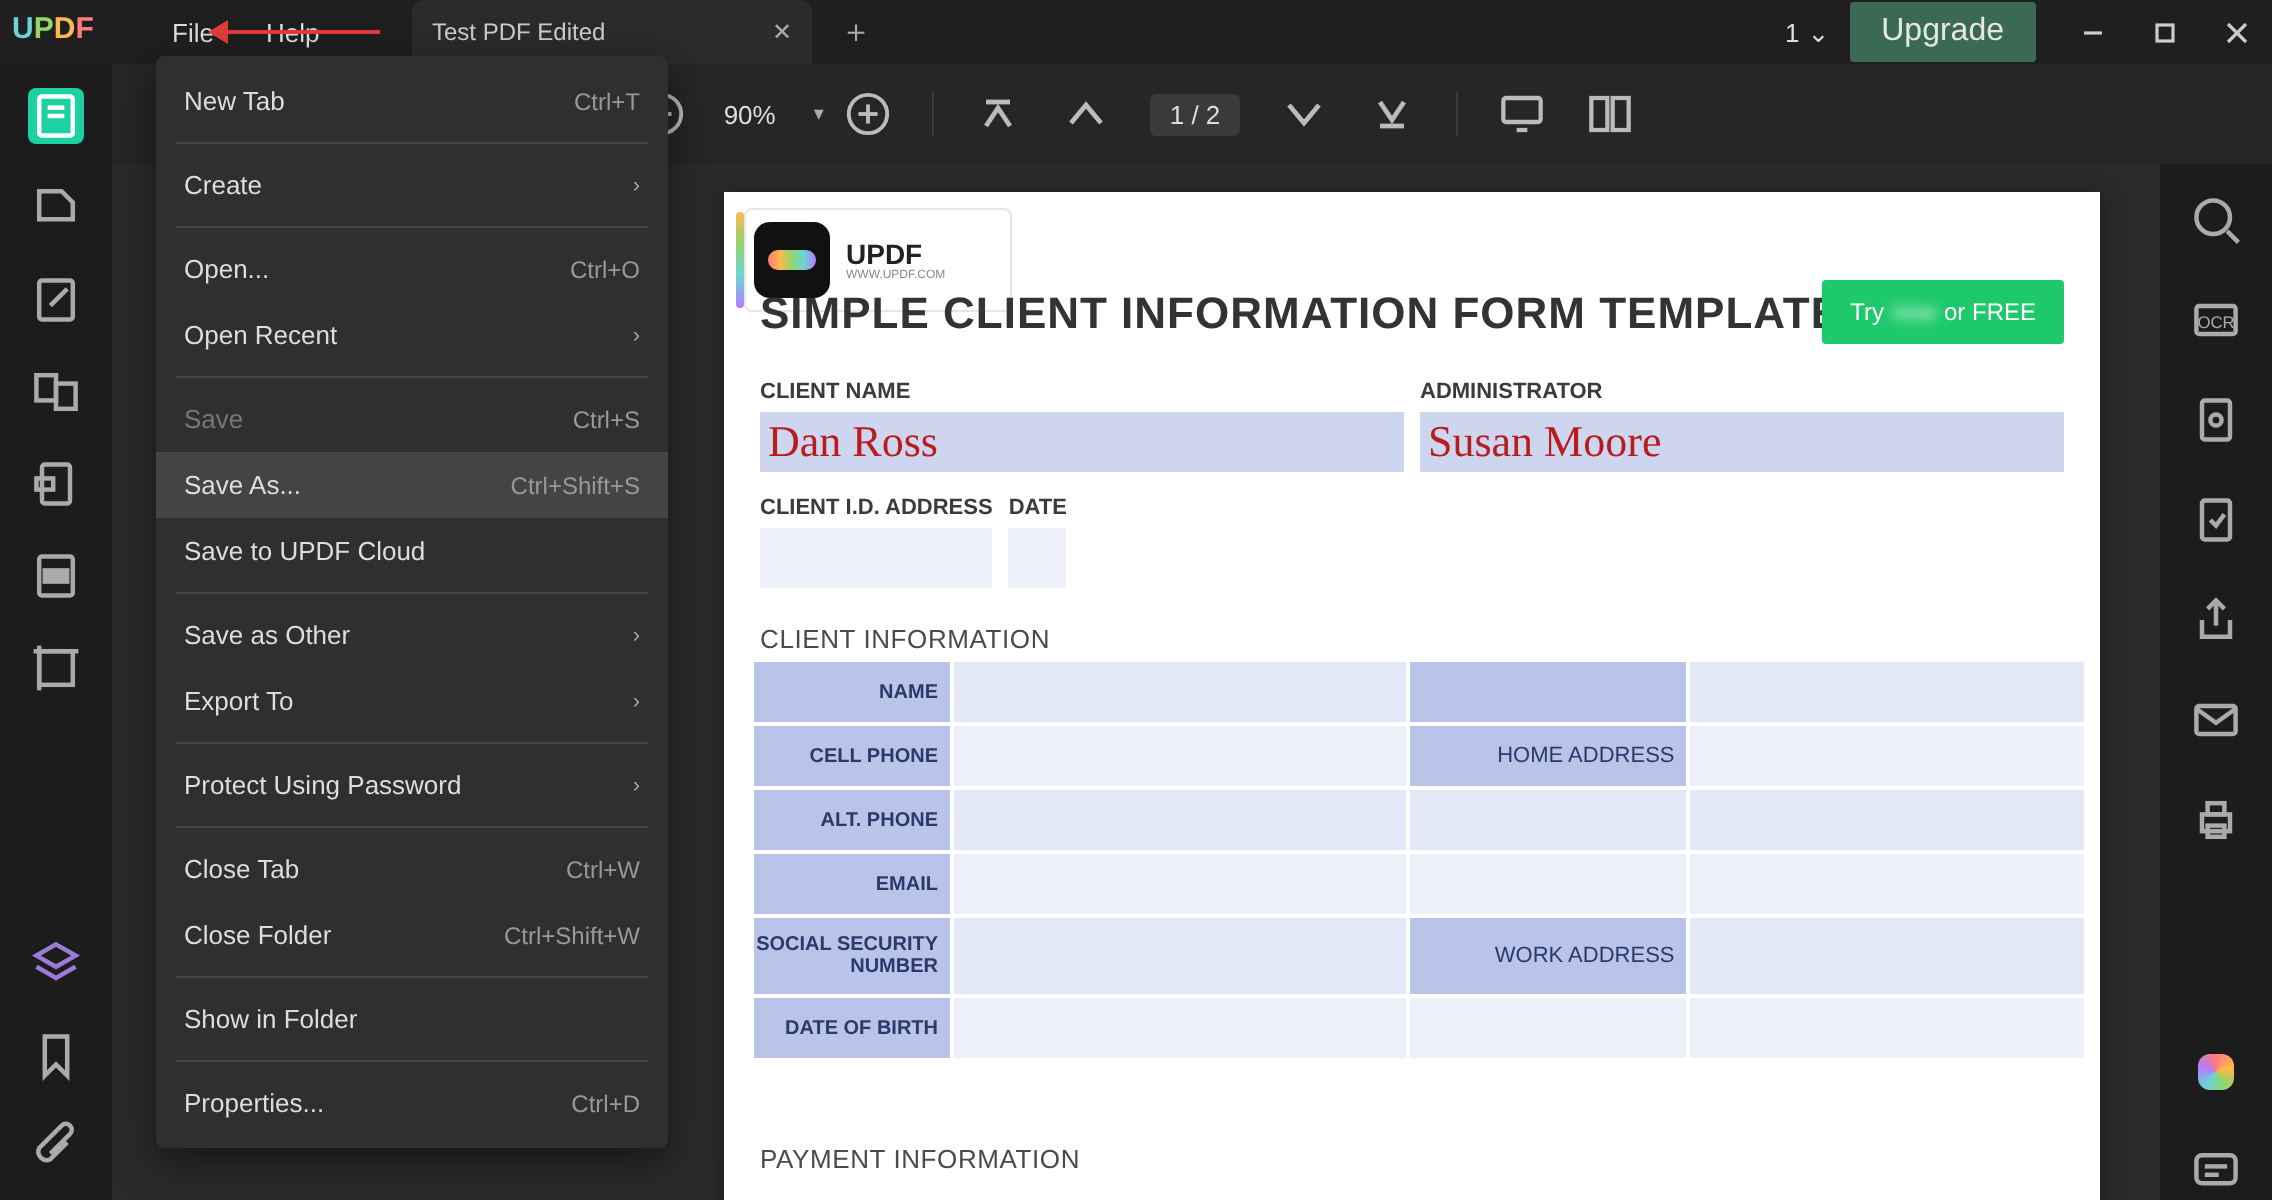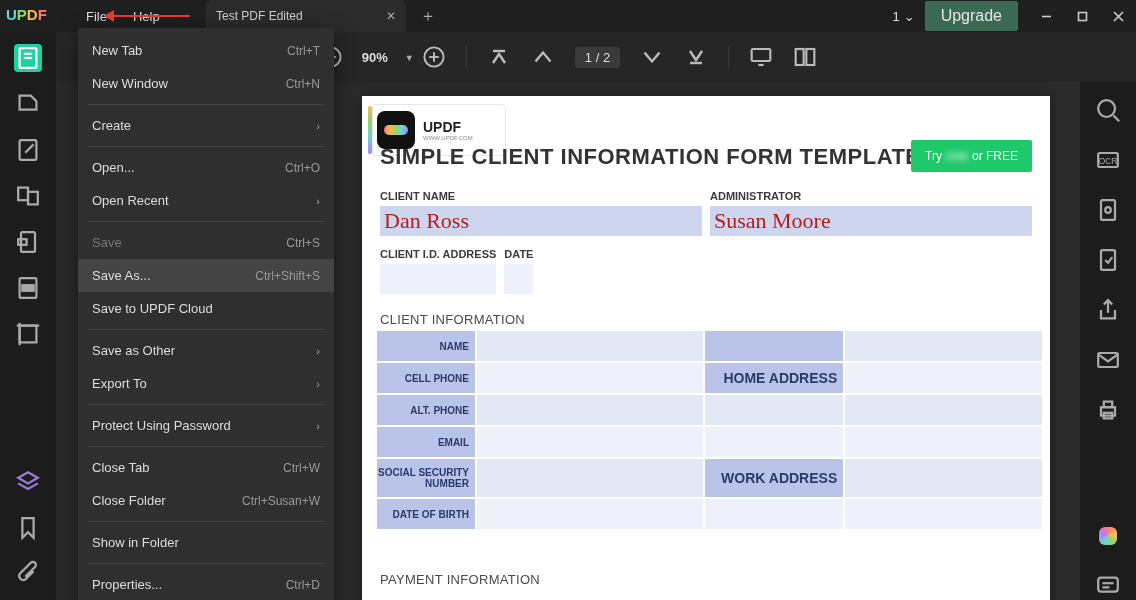--- a/index.html
+++ b/index.html
@@ -23,21 +23,21 @@
 .page-ind { color: #ddd; font-size: 13px; margin-right: 10px; display: flex; align-items: center; gap: 4px; }
 .upgrade { background: #3a6a53; color: #e6e6e6; padding: 6px 16px; font-size: 16px; border-radius: 2px; margin-right: 10px; }
 .win-btn { width: 36px; height: 32px; display: flex; align-items: center; justify-content: center; color: #ccc; }
 .win-btn svg { width: 11px; height: 11px; }
 
 
 .toolbar { height: 50px; background: #262626; display: flex; align-items: center; justify-content: center; gap: 20px; position: relative; }
 .tool-ico { color: #bbb; display: flex; align-items: center; justify-content: center; width: 24px; height: 24px; }
 .tool-sep { width: 1px; height: 22px; background: #3a3a3a; }
 .zoom-val { color: #ddd; font-size: 13px; width: 44px; text-align: center; }
-.zoom-group { display: flex; align-items: center; gap: 10px; font-weight: bold; }
+.zoom-group { display: flex; align-items: center; gap: 10px; }
 .zoom-caret { color: #aaa; font-size: 10px; }
 .page-box { background: #3a3a3a; padding: 3px 10px; border-radius: 3px; color: #ddd; font-size: 13px; }
 
 
 .left-rail { position: absolute; left: 0; top: 32px; width: 56px; bottom: 0; background: #1c1c1c; display: flex; flex-direction: column; align-items: center; padding-top: 12px; gap: 18px; }
 .rail-ico { width: 28px; height: 28px; display: flex; align-items: center; justify-content: center; color: #aaa; border-radius: 4px; }
 .rail-ico.active { background: #1dd1a1; color: #fff; }
 .rail-bottom { margin-top: auto; margin-bottom: 12px; display: flex; flex-direction: column; gap: 18px; align-items: center; }
 
 
@@ -74,21 +74,21 @@
 .row2 { position: absolute; left: 18px; top: 152px; right: 18px; display: flex; gap: 8px; }
 .field-empty { background: #eef1fa; height: 30px; }
 
 .sec-title { position: absolute; left: 18px; font-size: 13px; color: #4a4a4a; letter-spacing: .3px; }
 .sec1 { top: 216px; }
 .grid1 { position: absolute; left: 14px; top: 234px; right: 7px; }
 .g-row { display: flex; }
 .g-label { width: 100px; height: 32px; background: #b9c4e8; border: 1px solid #fff; font-size: 10px; font-weight: 600; color: #2b3a6b; display: flex; align-items: center; justify-content: flex-end; padding-right: 6px; text-align: right; }
 .g-label.tall { height: 40px; line-height: 1.1; }
 .g-cell { flex: 1; border: 1px solid #fff; background: #e3e8f6; }
-.g-mid-label { width: 140px; background: #b9c4e8; border: 1px solid #fff; font-size: 14px; font-weight: 700; color: #2b3a6b; display: flex; align-items: center; justify-content: flex-end; padding-right: 6px; }
+.g-mid-label { width: 140px; background: #b9c4e8; border: 1px solid #fff; font-size: 11px; font-weight: 400; color: #2b3a6b; display: flex; align-items: center; justify-content: flex-end; padding-right: 6px; }
 .g-alt .g-cell { background: #eef1fa; }
 
 .sec2 { top: 476px; }
 
 svg { stroke: currentColor; fill: none; stroke-width: 1.6; }
 </style>
 </head>
 <body>
 
 <div class="titlebar">
@@ -392,24 +392,20 @@
         <line x1="6" y1="11" x2="11" y2="11"></line>
       </svg>
     </div>
 </div>
 
 <div class="dropdown">
   <div class="dd-item">
       <span>New Tab</span>
       <span class="shortcut">Ctrl+T</span>
     </div>
-  <div class="dd-item">
-      <span>New Window</span>
-      <span class="shortcut">Ctrl+N</span>
-    </div>
   <div class="dd-sep"></div>
   <div class="dd-item">
       <span>Create</span>
       <span class="caret">›</span>
     </div>
   <div class="dd-sep"></div>
   <div class="dd-item">
       <span>Open...</span>
       <span class="shortcut">Ctrl+O</span>
     </div>
@@ -443,21 +439,21 @@
       <span>Protect Using Password</span>
       <span class="caret">›</span>
     </div>
   <div class="dd-sep"></div>
   <div class="dd-item">
       <span>Close Tab</span>
       <span class="shortcut">Ctrl+W</span>
     </div>
   <div class="dd-item">
       <span>Close Folder</span>
-      <span class="shortcut">Ctrl+Susan+W</span>
+      <span class="shortcut">Ctrl+Shift+W</span>
     </div>
   <div class="dd-sep"></div>
   <div class="dd-item">
       <span>Show in Folder</span>
     </div>
   <div class="dd-sep"></div>
   <div class="dd-item">
       <span>Properties...</span>
       <span class="shortcut">Ctrl+D</span>
     </div>

